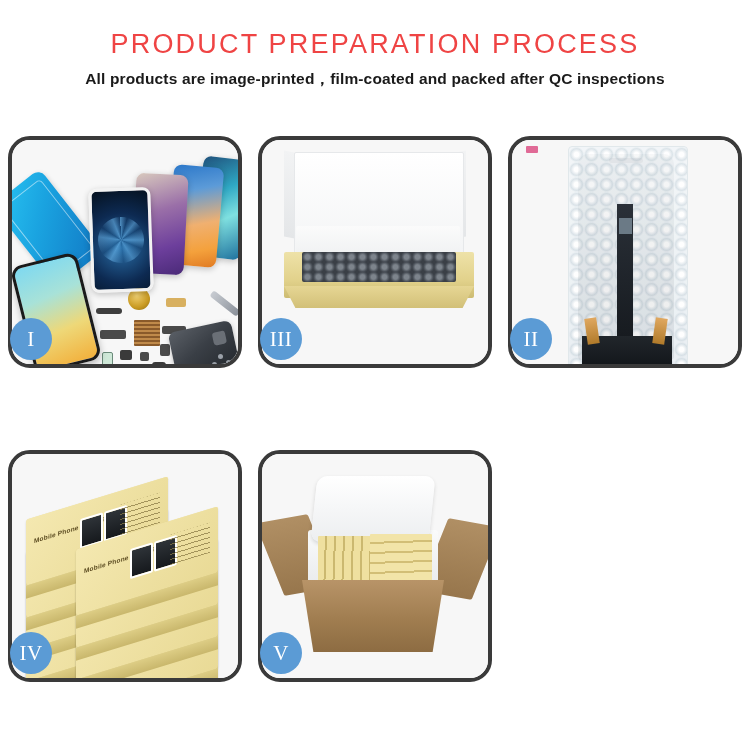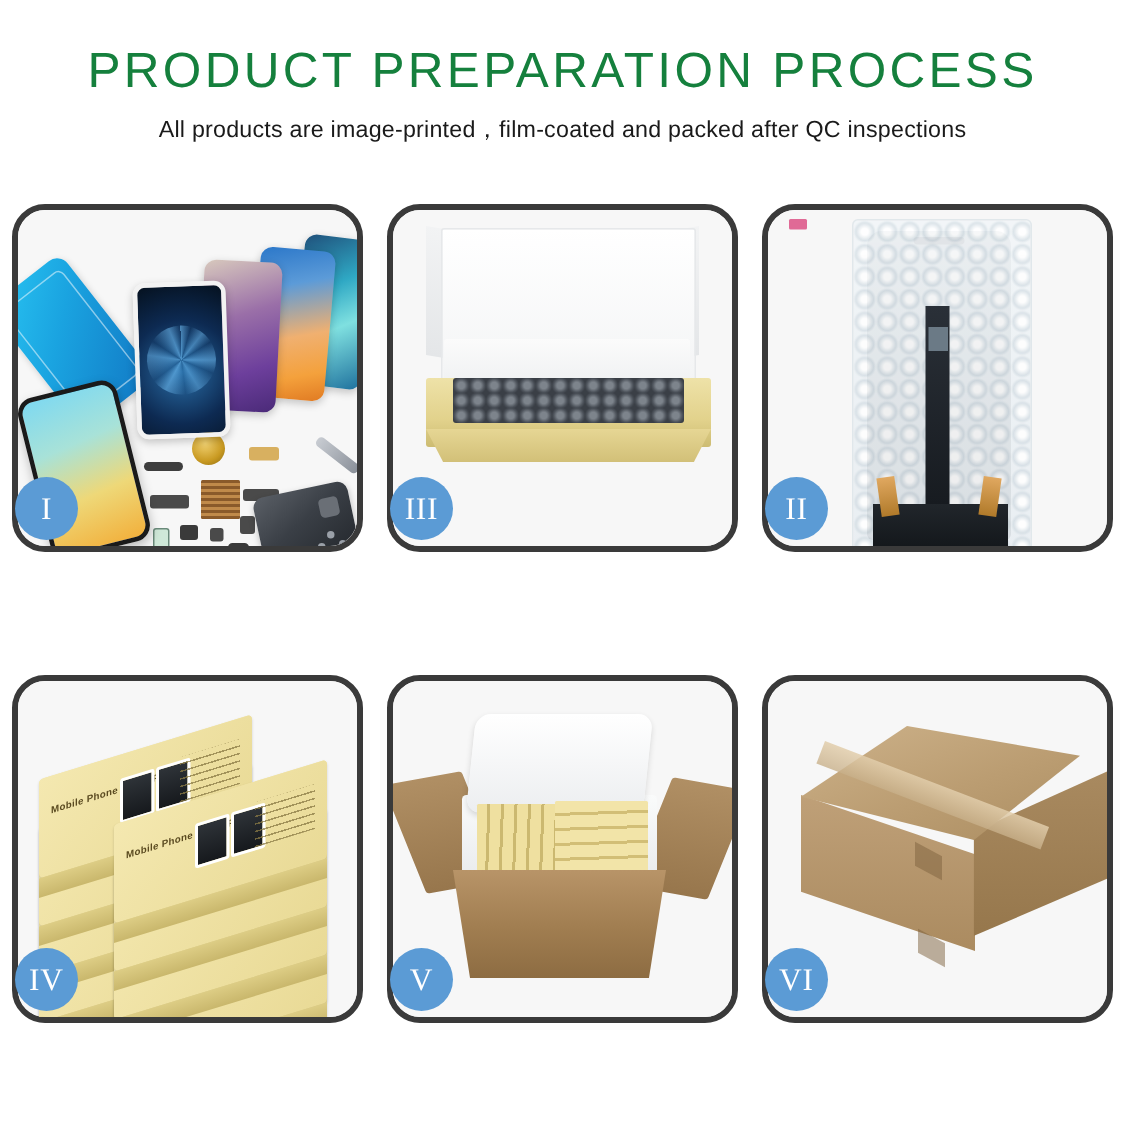--- a/index.html
+++ b/index.html
@@ -22,32 +22,32 @@
     background: #ffffff;
   }
 
   
   .header {
     padding-top: 30px;
     text-align: center;
   }
   .title {
     font-family: "Liberation Sans", sans-serif;
-    font-size: 33px;
+    font-size: 27px;
     font-weight: 400;
     letter-spacing: 2.2px;
-    color: #15803d;
+    color: #ef4444;
     line-height: 1.05;
     white-space: nowrap;
   }
   .subtitle {
     margin-top: 11px;
     font-family: "Liberation Sans", sans-serif;
     font-size: 15.5px;
-    font-weight: 400;
+    font-weight: 700;
     letter-spacing: 0.15px;
     color: #1a1a1a;
     white-space: nowrap;
   }
 
   
   .grid {
     position: absolute;
     top: 136px;
     left: 8px;
@@ -638,28 +638,15 @@
           <div class="v-foam-box"></div>
           <div class="v-ybars"></div>
           <div class="v-ybars2"></div>
           <div class="v-foam-lid"></div>
           <div class="v-carton-front"></div>
         </div>
       </div>
       <div class="badge">V</div>
     </div>
 
-    <div class="panel">
-      <div class="panel-inner">
-        <div class="scene">
-          <div class="vi-left"></div>
-          <div class="vi-right"></div>
-          <div class="vi-top"></div>
-          <div class="vi-tape"></div>
-          <div class="vi-seamA"></div>
-          <div class="vi-seamB"></div>
-        </div>
-      </div>
-      <div class="badge">VI</div>
-    </div>
 
   </div>
 </div>
 
 </body></html>

